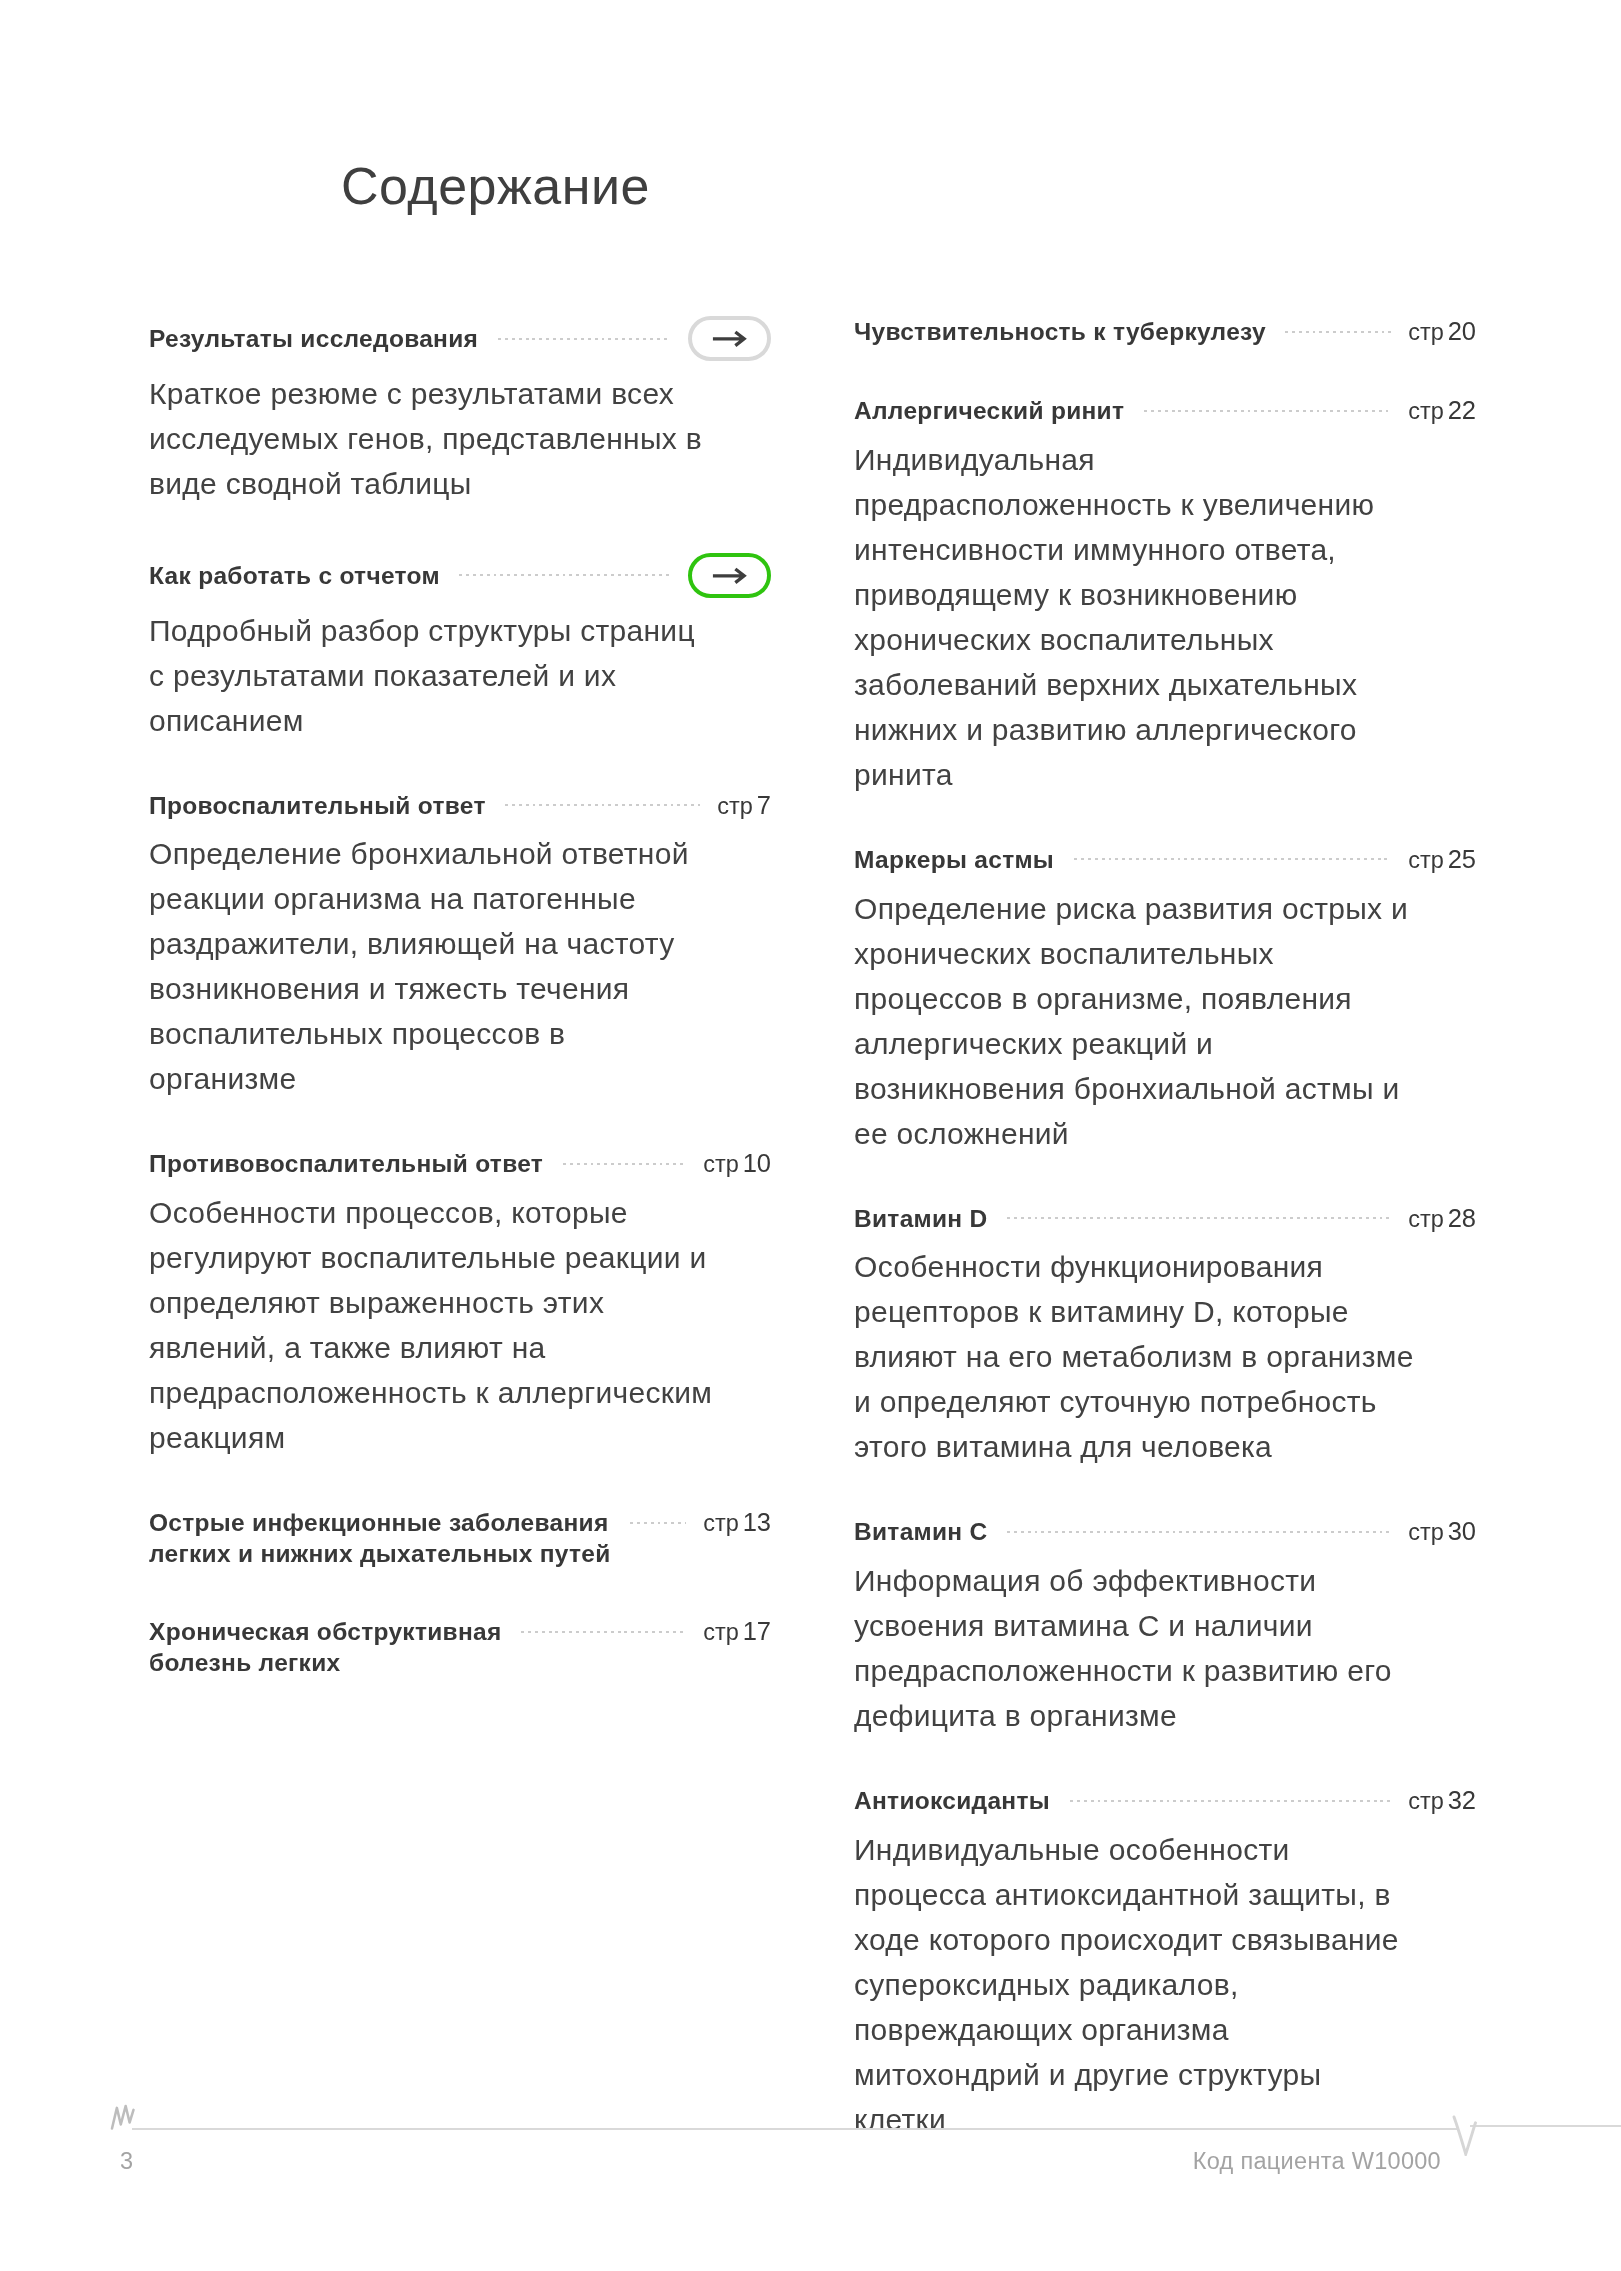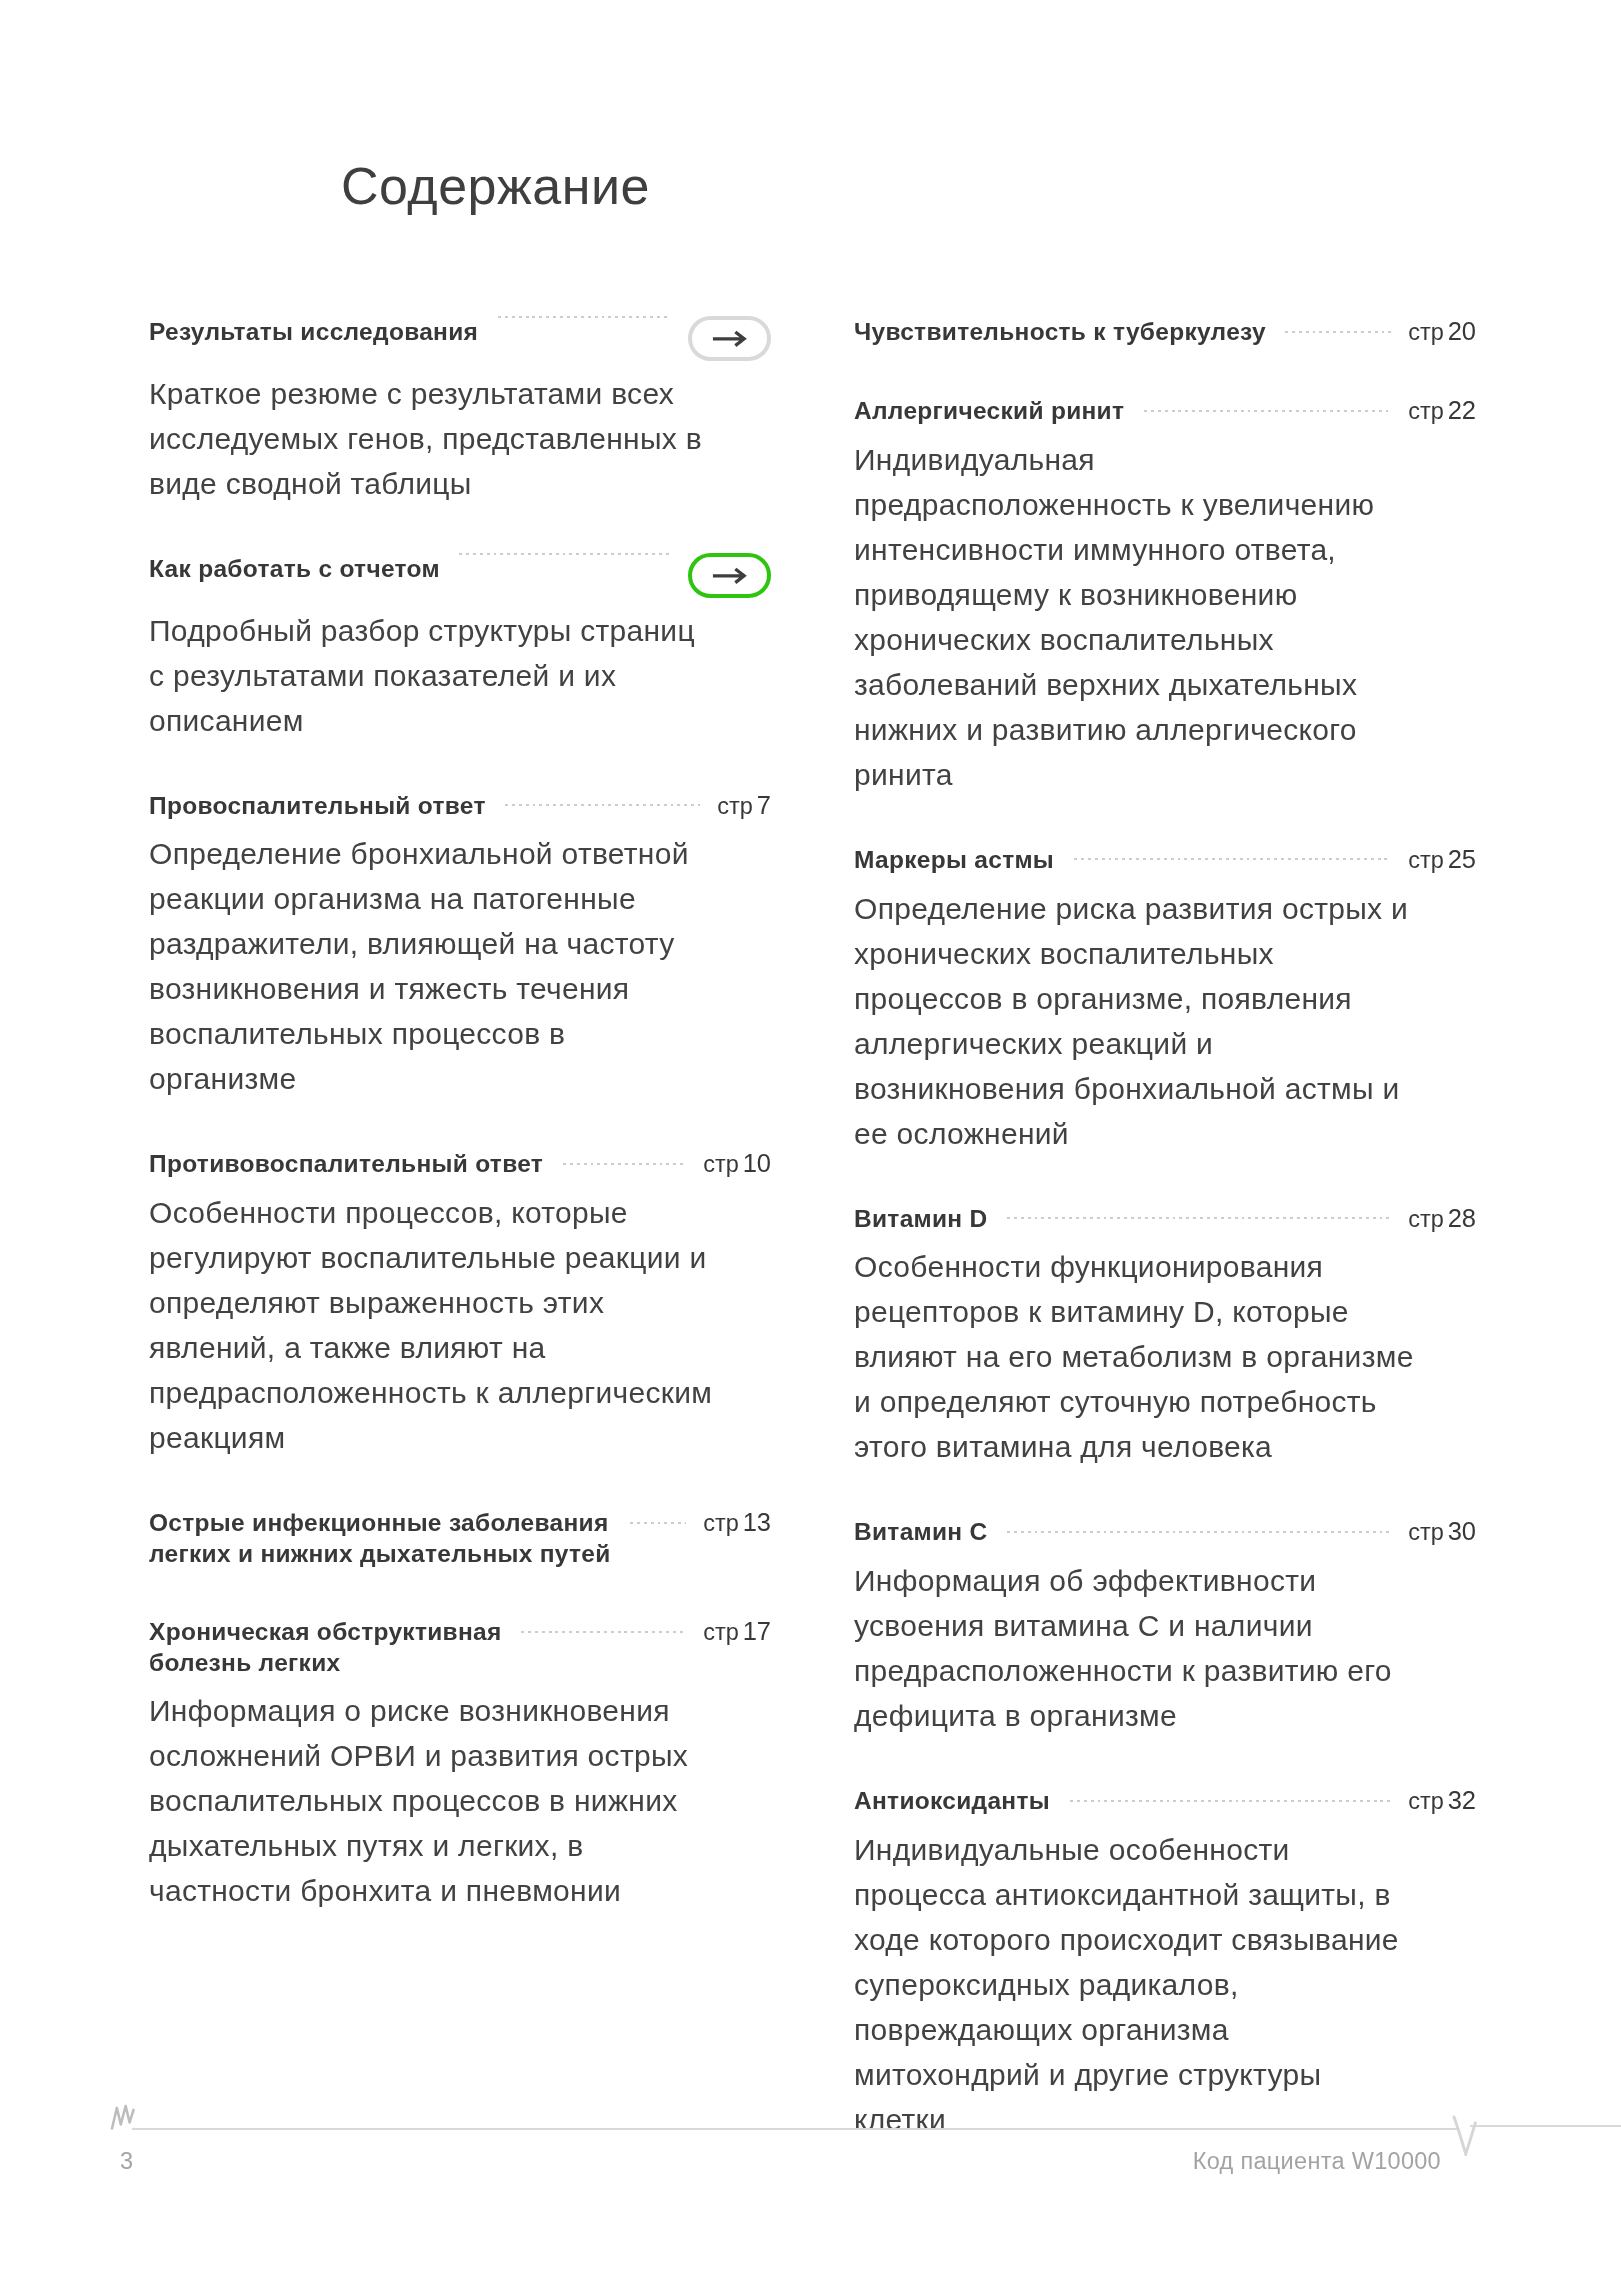--- a/index.html
+++ b/index.html
@@ -17,21 +17,21 @@
     font-family:"Liberation Sans","DejaVu Sans",sans-serif;color:var(--body-text);
   }
   .title{
     margin:155px 0 0 341px;font-size:52px;line-height:63px;font-weight:500;
     color:var(--title-text);letter-spacing:0.5px;
   }
   .cols{display:flex;gap:83px;padding-left:149px;margin-top:98px}
   .col{width:622px;flex:0 0 auto}
   .entry{margin:0 0 47px 0}
   .head{display:flex;align-items:flex-start}
-  .head.center{}
+  .head.center{align-items:center}
   .etitle{
     margin:0;font-size:24.5px;line-height:31px;font-weight:700;
     color:var(--heading-text);letter-spacing:0.3px;flex:0 1 auto;
   }
   .etitle .l2{display:block}
   .lead{
     flex:1 1 auto;min-width:19.6px;height:2px;margin:14.7px 17.6px 0 19.6px;
     background:repeating-linear-gradient(90deg,var(--leader-dot) 0 2.9px,transparent 2.9px 6.9px);
   }
   .head.center .lead{margin-top:0}
@@ -119,21 +119,20 @@
           <span class="pref"><span class="pw">стр</span><b class="pn">13</b></span>
         </div>
       </article>
 
       <article class="entry">
         <div class="head">
           <h3 class="etitle"><span>Хроническая обструктивная</span><span class="l2">болезнь легких</span></h3>
           <span class="lead"></span>
           <span class="pref"><span class="pw">стр</span><b class="pn">17</b></span>
         </div>
-        <p class="desc">Информация о риске возникновения осложнений ОРВИ и развития острых воспалительных процессов в нижних дыхательных путях и легких, в частности бронхита и пневмонии</p>
       </article>
 
     </section>
 
     <section class="col">
 
       <article class="entry">
         <div class="head">
           <h3 class="etitle"><span>Чувствительность к туберкулезу</span></h3>
           <span class="lead"></span>

